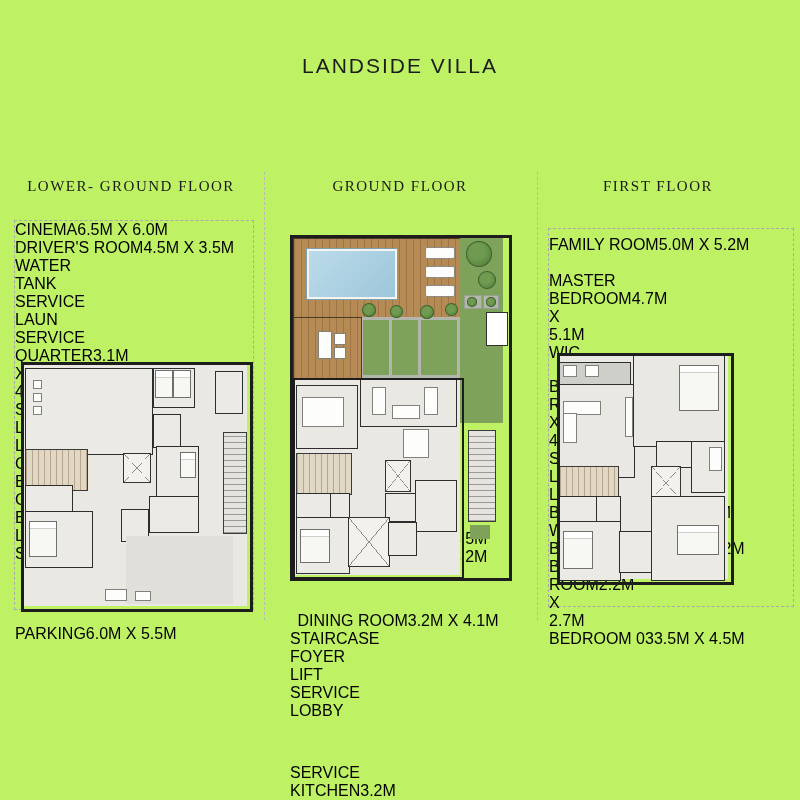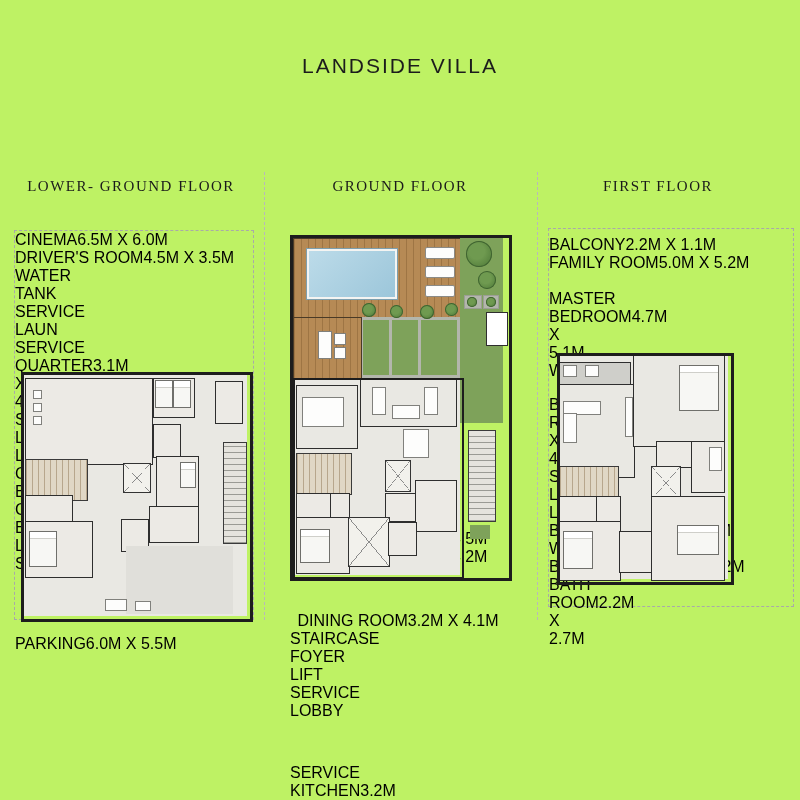--- a/index.html
+++ b/index.html
@@ -36,21 +36,21 @@
 
   <div class="title">LANDSIDE VILLA</div>
 
   <div class="fl-title" style="left:131px;top:178px;">LOWER- GROUND FLOOR</div>
   <div class="fl-title" style="left:400px;top:178px;">GROUND FLOOR</div>
   <div class="fl-title" style="left:658px;top:178px;">FIRST FLOOR</div>
 
   <div class="divider" style="left:264px;"></div>
   <div class="divider" style="left:537px;"></div>
 
-  <section class="panel plot" style="left:14px;top:230px;width:238px;height:388px;">
+  <section class="panel plot" style="left:14px;top:220px;width:238px;height:388px;">
     <div class="fill" style="left:6px;top:141px;width:226px;height:244px;"></div>
 
     <div class="rm" style="left:10px;top:147px;width:126px;height:85px;"></div>
     <div class="furn" style="left:18px;top:159px;width:7px;height:7px;"></div>
     <div class="furn" style="left:18px;top:172px;width:7px;height:7px;"></div>
     <div class="furn" style="left:18px;top:185px;width:7px;height:7px;"></div>
     <div class="seat" style="left:56px;top:151px;"></div>
     <div class="seat" style="left:78px;top:155px;"></div>
     <div class="seat" style="left:54px;top:169px;"></div>
     <div class="seat" style="left:76px;top:173px;"></div>
@@ -207,21 +207,20 @@
     <div class="overlay" style="left:3px;top:143px;width:167px;height:197px;border-width:2.5px;"></div>
   </section>
 
   <section class="panel plot" style="left:548px;top:228px;width:244px;height:377px;">
     <div class="fill" style="left:8px;top:124px;width:171px;height:226px;"></div>
 
     <div class="rm" style="left:10px;top:133px;width:70px;height:22px;background:#cfcfca;"></div>
     <div class="furn" style="left:14px;top:136px;width:12px;height:10px;"></div>
     <div class="furn" style="left:36px;top:136px;width:12px;height:10px;"></div>
     <div class="round" style="left:27px;top:139px;width:7px;height:7px;"></div>
-    <div class="rl" style="left:62px;top:144px;"><span>BALCONY</span><span class="d">2.2M X 1.1M</span></div>
 
     <div class="rm open" style="left:10px;top:155px;width:74px;height:92px;"></div>
     <div class="furn" style="left:14px;top:172px;width:36px;height:12px;"></div>
     <div class="furn" style="left:14px;top:184px;width:12px;height:28px;"></div>
     <div class="furn" style="left:76px;top:168px;width:6px;height:38px;"></div>
     <div class="rl" style="left:50px;top:190px;"><span>FAMILY ROOM</span><span class="d">5.0M X 5.2M</span></div>
 
     <div class="rm open" style="left:84px;top:124px;width:90px;height:92px;"></div>
     <div class="bed" style="left:130px;top:136px;width:38px;height:44px;"></div>
     <div class="round" style="left:90px;top:138px;width:9px;height:9px;"></div>
@@ -253,17 +252,18 @@
 
     <div class="rm" style="left:10px;top:292px;width:60px;height:58px;"></div>
     <div class="bed" style="left:14px;top:302px;width:28px;height:36px;"></div>
     <div class="rl" style="left:43px;top:306px;"><span>BEDROOM 02</span><span class="d">4.2M X 4.2M</span></div>
 
     <div class="rm" style="left:70px;top:302px;width:32px;height:40px;"></div>
     <div class="rl w" style="left:86px;top:320px;width:26px;"><span>BATH ROOM</span><span class="d">2.2M X 2.7M</span></div>
 
     <div class="rm" style="left:102px;top:267px;width:72px;height:83px;"></div>
     <div class="bed" style="left:128px;top:296px;width:40px;height:28px;"></div>
+    <div class="rl" style="left:141px;top:288px;"><span>BEDROOM 03</span><span class="d">3.5M X 4.5M</span></div>
 
     <div class="overlay" style="left:8px;top:124px;width:171px;height:226px;"></div>
   </section>
 
 </div>
 
 </body></html>

